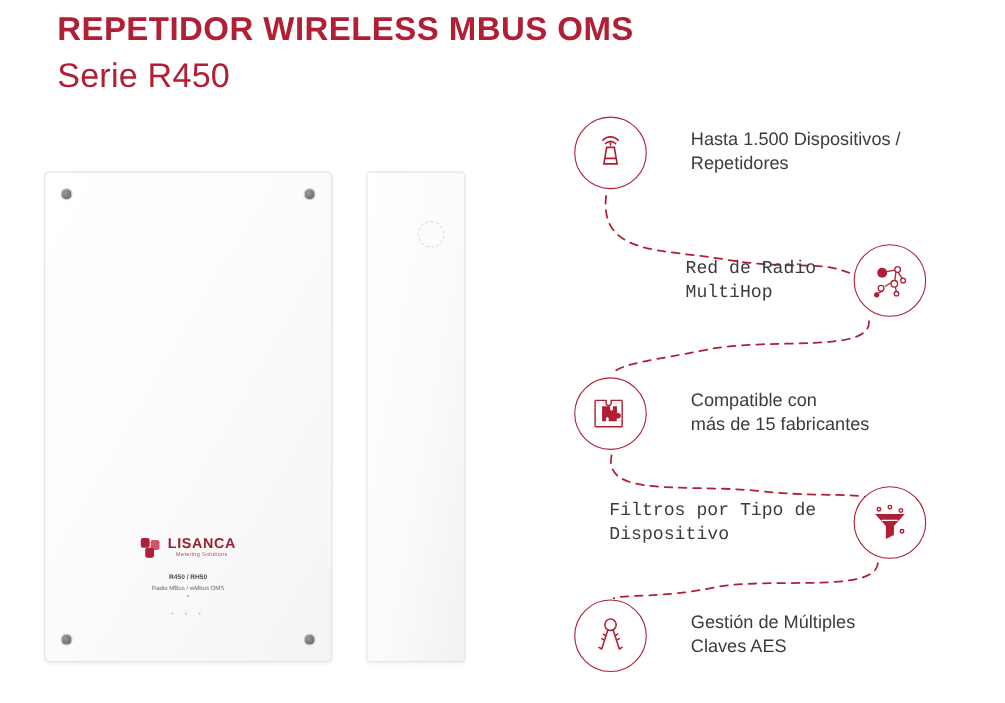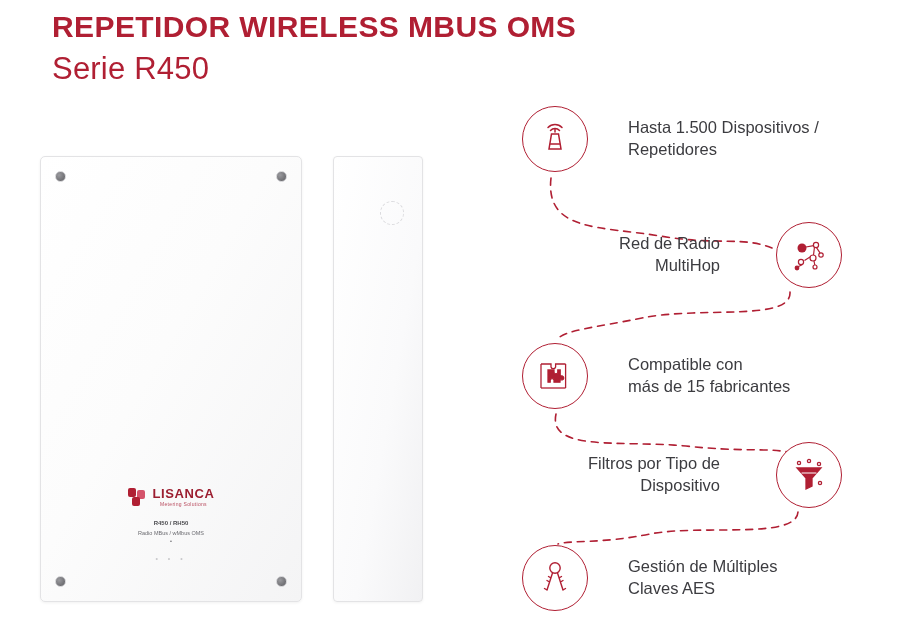--- a/index.html
+++ b/index.html
@@ -72,21 +72,21 @@
 
   .brand-block {
     position: absolute;
     left: 0;
     right: 0;
     top: 330px;
     text-align: center;
   }
   .brand-row {
     display: inline-flex;
-    align-items: center;
+    align-items: flex-end;
     gap: 6px;
   }
   .brand-mark {
     width: 19px;
     height: 19px;
     position: relative;
   }
   .brand-mark i {
     position: absolute;
     width: 8px;
@@ -177,22 +177,22 @@
   }
   .feat-text {
     font-size: 16.5px;
     color: #3c3c40;
     line-height: 1.32;
     white-space: pre-line;
   }
   .feature.left-icon .feat-text { margin-left: 14px; }
   .feature.right-icon { flex-direction: row-reverse; }
   .feature.right-icon .feat-text {
-    margin-right: 30px;
-    text-align: right;
+    margin-right: 8px;
+    font-family: Liberation Mono, monospace;
   }
 
   
   #feature-0 { left: 522px; top: 106px; }
   #feature-1 { right: 72px;  top: 222px; }
   #feature-2 { left: 522px; top: 343px; }
   #feature-3 { right: 72px;  top: 442px; }
   #feature-4 { left: 522px; top: 545px; }
 
   .connector-svg {

